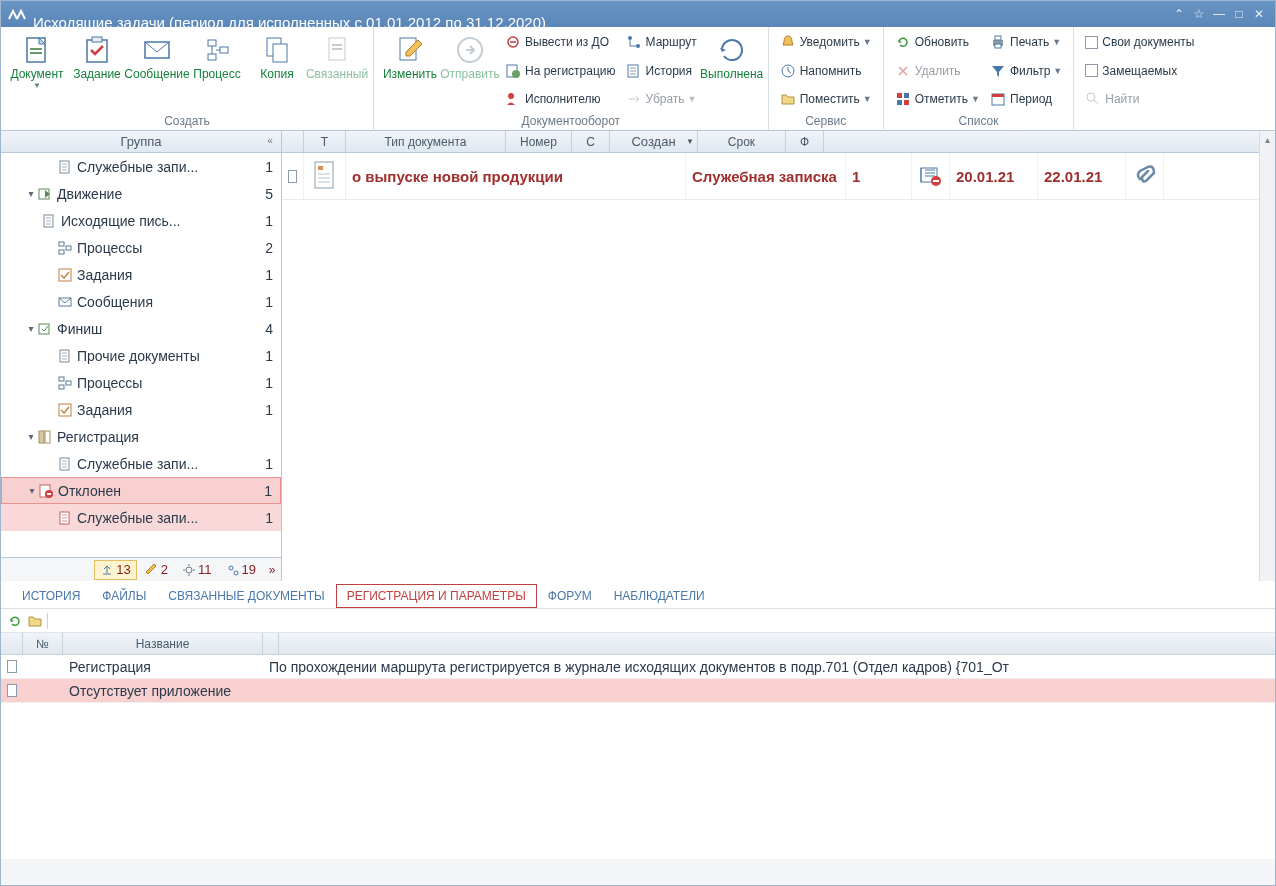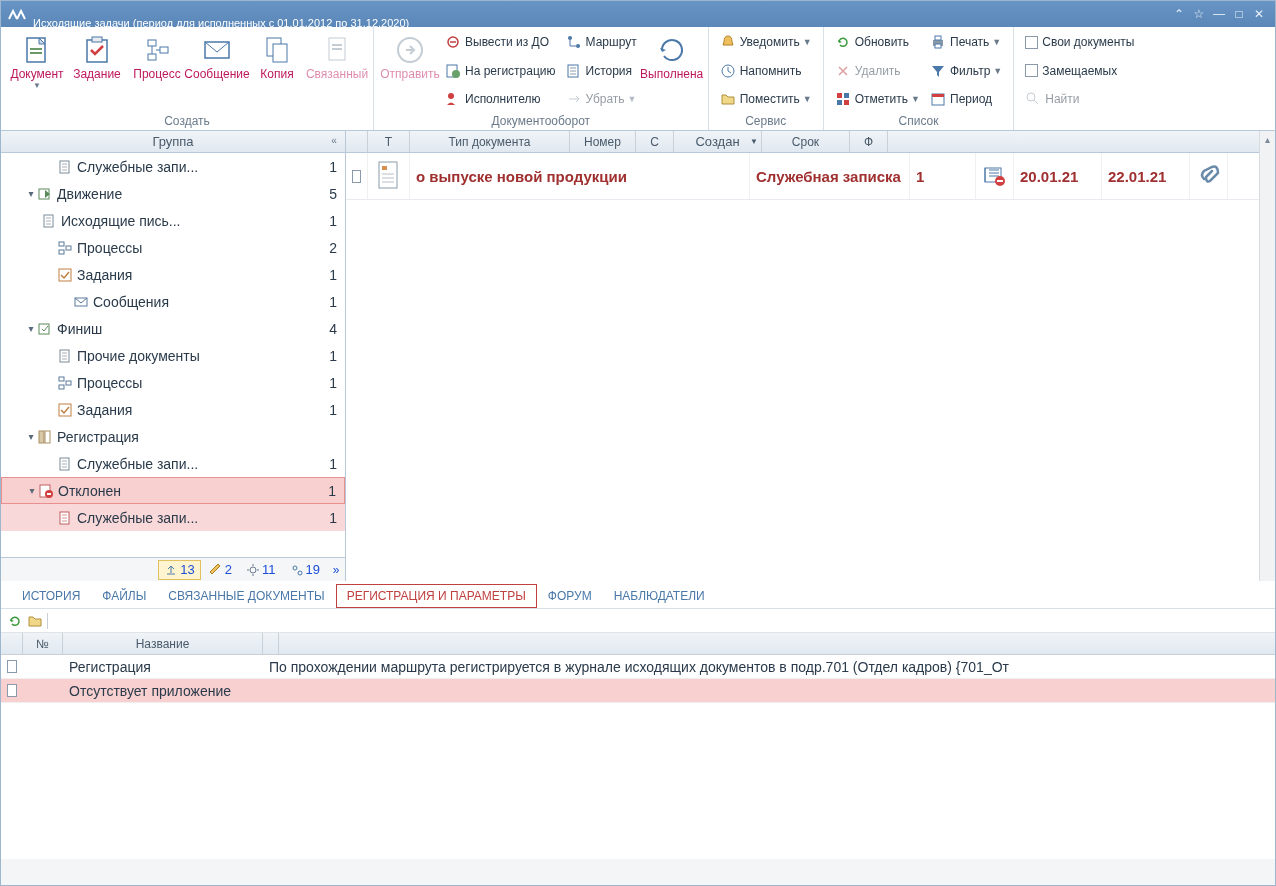--- a/index.html
+++ b/index.html
@@ -1,49 +1,49 @@
 <!DOCTYPE html>
 <html><head>
 <meta charset="utf-8">
 <style>
 *{box-sizing:border-box;margin:0;padding:0;font-family:"Segoe UI",Tahoma,Arial,sans-serif;font-size:13px;}
 body{background:#f3f5f7;width:1276px;height:886px;overflow:hidden;border:1px solid #9eb6ce;}
 .titlebar{height:26px;background:linear-gradient(#6895c6,#5a87b8);color:#fff;display:flex;align-items:center;padding:0 6px;}
 .titlebar .logo{width:20px;height:14px;margin-right:6px;}
-.titlebar .title{flex:1;font-size:11px;margin-top:17px;}
+.titlebar .title{flex:1;font-size:15px;margin-top:17px;}
 .titlebar .wbtn{width:20px;height:20px;display:flex;align-items:center;justify-content:center;cursor:pointer;color:#e8f0f8;font-size:12px;}
 .ribbon{background:#fff;border-bottom:1px solid #b8c8d8;display:flex;height:104px;}
 .rgroup{border-right:1px solid #d8e0e8;padding:2px 6px 0 6px;display:flex;flex-direction:column;}
 .rgroup .btns{display:flex;flex:1;}
 .rgroup .glabel{text-align:center;color:#6a7a8a;font-size:12px;padding:2px 0;}
 .bigbtn{width:60px;display:flex;flex-direction:column;align-items:center;justify-content:flex-start;padding:4px 2px;cursor:pointer;border:1px solid transparent;border-radius:3px;}
 .bigbtn.disabled{opacity:.5;cursor:default;}
 .bigbtn .ic{width:32px;height:32px;margin-bottom:2px;}
-.bigbtn .lbl{font-size:12px;color:#be185d;text-align:center;line-height:13px;}
+.bigbtn .lbl{font-size:12px;color:#15803d;text-align:center;line-height:13px;}
 .smallbtns{display:flex;flex-direction:column;justify-content:space-between;padding:2px 0;}
 .smallbtn{display:flex;align-items:center;height:22px;padding:0 4px;cursor:pointer;border:1px solid transparent;border-radius:2px;white-space:nowrap;}
 .smallbtn.disabled{opacity:.5;}
 .smallbtn .ic{width:16px;height:16px;margin-right:4px;}
 .smallbtn .lbl{font-size:12px;color:#2a3a4a;}
 .smallbtn .dd{margin-left:3px;color:#6a7a8a;font-size:9px;}
 .chk{width:13px;height:13px;border:1px solid #8a9aaa;margin-right:4px;background:#fff;}
 .main{display:flex;height:450px;}
-.sidebar{width:345px;border-right:1px solid #b8c8d8;display:flex;flex-direction:column;background:#fff;}
+.sidebar{width:281px;border-right:1px solid #b8c8d8;display:flex;flex-direction:column;background:#fff;}
 .shdr{height:22px;background:linear-gradient(#f0f4f8,#e0e8f0);border-bottom:1px solid #b8c8d8;display:flex;align-items:center;justify-content:center;color:#4a5a6a;font-size:12px;position:relative;}
 .shdr .sarr{position:absolute;right:4px;top:2px;width:14px;height:14px;display:flex;align-items:center;justify-content:center;font-size:10px;color:#6a7a8a;}
 .tree{flex:1;overflow:auto;}
 .tnode{display:flex;align-items:center;height:27px;padding-right:8px;cursor:pointer;}
 .tnode.sel{background:#f8d0d0;border:1px solid #e89090;}
 .tnode.sel2{background:#f8d8d8;}
 .tnode .exp{width:12px;text-align:center;color:#5a6a7a;font-size:10px;}
 .tnode .tic{width:16px;height:16px;margin-right:4px;}
 .tnode .tlbl{flex:1;font-size:14px;color:#2a3a4a;overflow:hidden;text-overflow:ellipsis;white-space:nowrap;}
 .tnode .tcnt{width:24px;text-align:right;font-size:14px;color:#2a3a4a;}
 .sfoot{height:24px;border-top:1px solid #b8c8d8;display:flex;justify-content:flex-end;align-items:center;background:#f4f6f8;}
-.sfbtn{display:flex;align-items:center;height:20px;padding:0 5px;border:1px solid transparent;margin:0 1px;font-size:12px;color:#1d4ed8;cursor:pointer;}
+.sfbtn{display:flex;align-items:center;height:20px;padding:0 5px;border:1px solid transparent;margin:0 1px;font-size:12px;color:#7f1d1d;cursor:pointer;}
 .sfbtn.active{background:#fff4d0;border-color:#e0c060;}
 .sfbtn .ic{width:14px;height:14px;margin-right:2px;}
 .grid{flex:1;display:flex;flex-direction:column;background:#fff;position:relative;}
 .ghdr{display:flex;height:22px;background:linear-gradient(#f0f4f8,#e0e8f0);border-bottom:1px solid #b8c8d8;}
 .gcol{border-right:1px solid #c8d0d8;display:flex;align-items:center;justify-content:center;color:#4a5a6a;font-size:12px;}
 .grow{display:flex;height:47px;border-bottom:1px solid #e8ecf0;}
 .gcell{border-right:1px solid #f0f0f0;display:flex;align-items:center;padding:0 6px;}
 .gcell.bold{color:#a03030;font-weight:bold;font-size:15px;}
 .tabs{height:28px;display:flex;align-items:flex-end;padding:0 10px;background:#fff;border-bottom:1px solid #d8e0e8;}
 .tab{padding:4px 10px;font-size:12px;color:#4a78a8;cursor:pointer;border:1px solid transparent;text-transform:uppercase;}
@@ -99,40 +99,40 @@
               <rect x="6" y="6" width="20" height="22" fill="#fff" stroke="#4a78a8" stroke-width="1.5"></rect>
               <rect x="11" y="3" width="10" height="5" fill="#e8ecf0" stroke="#4a78a8"></rect>
               <path d="M10 16 L14 20 L22 12" stroke="#d04040" stroke-width="2.5" fill="none"></path>
             </svg>
           </span>
           <span class="lbl">Задание</span>
         </div>
       <div class="bigbtn">
           <span class="ic">
             <svg width="32" height="32">
+              <rect x="4" y="8" width="24" height="16" fill="#fff" stroke="#4a78a8" stroke-width="1.5"></rect>
+              <path d="M4 8 L16 18 L28 8" stroke="#4a78a8" fill="none"></path>
+            </svg>
+          </span>
+          <span class="lbl">Сообщение</span>
+        </div>
+      <div class="bigbtn">
+          <span class="ic">
+            <svg width="32" height="32">
               <rect x="7" y="6" width="8" height="6" fill="#fff" stroke="#4a78a8"></rect>
               <rect x="7" y="20" width="8" height="6" fill="#fff" stroke="#4a78a8"></rect>
               <rect x="19" y="13" width="8" height="6" fill="#fff" stroke="#4a78a8"></rect>
               <path d="M11 12 L11 20 M15 16 L19 16" stroke="#4a78a8"></path>
             </svg>
           </span>
           <span class="lbl">Процесс</span>
         </div>
       <div class="bigbtn">
           <span class="ic">
             <svg width="32" height="32">
-              <rect x="4" y="8" width="24" height="16" fill="#fff" stroke="#4a78a8" stroke-width="1.5"></rect>
-              <path d="M4 8 L16 18 L28 8" stroke="#4a78a8" fill="none"></path>
-            </svg>
-          </span>
-          <span class="lbl">Сообщение</span>
-        </div>
-      <div class="bigbtn">
-          <span class="ic">
-            <svg width="32" height="32">
               <rect x="6" y="4" width="14" height="18" fill="#fff" stroke="#4a78a8"></rect>
               <rect x="12" y="10" width="14" height="18" fill="#fff" stroke="#4a78a8"></rect>
             </svg>
           </span>
           <span class="lbl">Копия</span>
         </div>
       <div class="bigbtn disabled">
           <span class="ic">
             <svg width="32" height="32">
               <rect x="8" y="4" width="16" height="22" fill="#fff" stroke="#8a9aaa"></rect>
@@ -141,20 +141,29 @@
             </svg>
           </span>
           <span class="lbl">Связанный</span>
         </div>
     </div>
     <div class="glabel">Создать</div>
   </div>
 
   <div class="rgroup">
     <div class="btns">
+      <div class="bigbtn">
+          <span class="ic">
+            <svg width="32" height="32">
+              <rect x="6" y="4" width="16" height="22" fill="#fff" stroke="#4a78a8"></rect>
+              <path d="M24 6 L28 10 L16 22 L12 22 L12 18 Z" fill="#f0c060" stroke="#b08020"></path>
+            </svg>
+          </span>
+          <span class="lbl">Изменить</span>
+        </div>
       <div class="bigbtn disabled">
           <span class="ic">
             <svg width="32" height="32">
               <circle cx="16" cy="16" r="12" fill="none" stroke="#8a9aaa" stroke-width="2"></circle>
               <path d="M12 16 L20 16 M16 12 L20 16 L16 20" stroke="#8a9aaa" stroke-width="2" fill="none"></path>
             </svg>
           </span>
           <span class="lbl">Отправить</span>
         </div>
       <div class="smallbtns">
@@ -415,21 +424,21 @@
           <span class="exp"></span>
           <span class="tic">
             <svg width="16" height="16">
               <rect x="2" y="2" width="12" height="12" fill="#fff" stroke="#c08040"></rect>
               <path d="M4 8 L7 11 L12 5" stroke="#c08040" fill="none" stroke-width="1.5"></path>
             </svg>
           </span>
           <span class="tlbl">Задания</span>
           <span class="tcnt">1</span>
         </div>
-        <div class="tnode" style="padding-left: 60px; justify-content: center;">
+        <div class="tnode" style="padding-left: 44px; justify-content: center;">
           <span class="exp"></span>
           <span class="tic">
             <svg width="16" height="16">
               <rect x="2" y="4" width="12" height="8" fill="#fff" stroke="#5a7a9a"></rect>
               <path d="M2 4 L8 9 L14 4" stroke="#5a7a9a" fill="none"></path>
             </svg>
           </span>
           <span class="tlbl">Сообщения</span>
           <span class="tcnt">1</span>
         </div>

